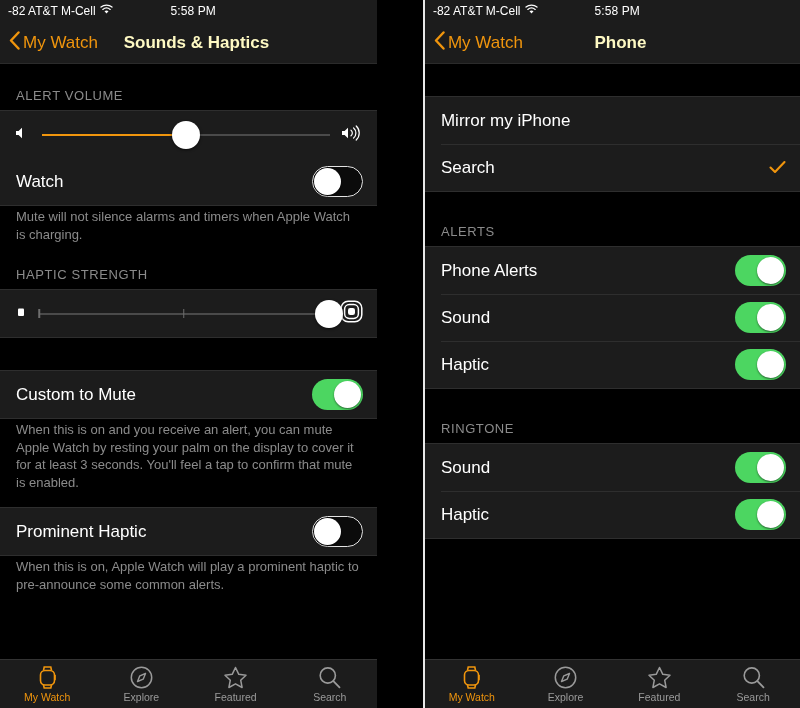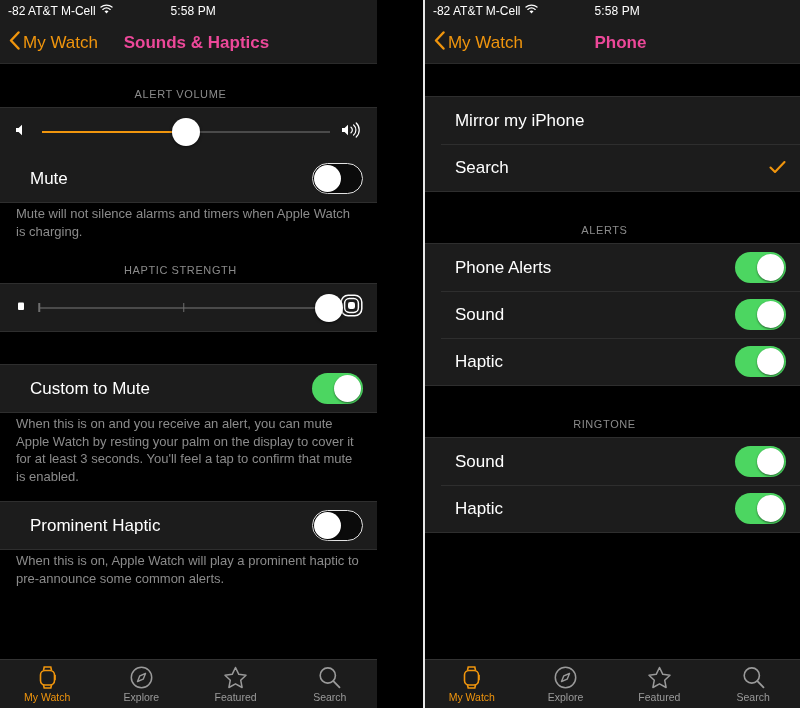--- a/index.html
+++ b/index.html
@@ -51,38 +51,37 @@
     position: relative; flex: 0 0 42px;
     border-bottom: 1px solid #2b2b2b;
   }
   .back {
     display: flex; align-items: center; gap: 3px;
     color: #f0950d; font-size: 17px; padding-left: 9px;
     z-index: 2;
   }
   .nav-title {
     position: absolute; left: 16px; right: 0; text-align: center;
-    color: #ec4899; font-size: 17px; font-weight: bold;
+    color: #fef9c3; font-size: 17px; font-weight: bold;
   }
 
   
   .content { flex: 1; overflow: hidden; background: #000; }
   .gap { height: 24px; background: #000; }
   .gap.sm { height: 16px; }
   .gap.lg { height: 32px; }
   .section-header {
-    color: #8b8b8b; font-size: 11px; letter-spacing: .6px;
-    padding: 0 16px 7px 0; background: #000;
+    color: #8b8b8b; font-size: 13px; letter-spacing: .6px;
+    padding: 0 16px 7px 16px; background: #000;
     text-transform: uppercase;
-    text-align: center;
   }
   .group { background: #1c1c1c; border-top: 1px solid #2e2e2e; border-bottom: 1px solid #2e2e2e; }
   .row {
     height: 47px; display: flex; align-items: center;
-    padding: 0 14px 0 30px; position: relative;
+    padding: 0 14px 0 16px; position: relative;
     color: #fff; font-size: 17px;
   }
   .row + .row::before {
     content: ""; position: absolute; left: 16px; right: 0; top: 0;
     height: 1px; background: #2e2e2e;
   }
   .row .label { flex: 1; }
   .footnote {
     color: #8b8b8b; font-size: 13px; line-height: 1.35;
     padding: 2px 18px 0 16px; background: #000;
@@ -206,21 +205,21 @@
             <div class="thumb" id="av-thumb" style="left: 50%;"></div>
           </div>
           <span>
             <svg width="22" height="16" viewBox="0 0 22 16">
                 <path d="M1 6h2.6L7 2.8v10.4L3.6 10H1z" fill="#fff"></path>
                 <path d="M10 5.2a3.6 3.6 0 0 1 0 5.6M12.6 3a6.6 6.6 0 0 1 0 10M15.2 1a9.6 9.6 0 0 1 0 14" stroke="#fff" stroke-width="1.2" fill="none" stroke-linecap="round"></path>
               </svg>
           </span>
         </div>
         <div class="row">
-          <span class="label">Mute</span>
+          <span class="label">Watch</span>
           <span class="toggle off">
               <span class="knob"></span>
             </span>
         </div>
       </div>
 
       <div class="footnote">Mute will not silence alarms and timers when Apple Watch is charging.</div>
 
       <div class="gap"></div>
       <div class="section-header">HAPTIC STRENGTH</div>

